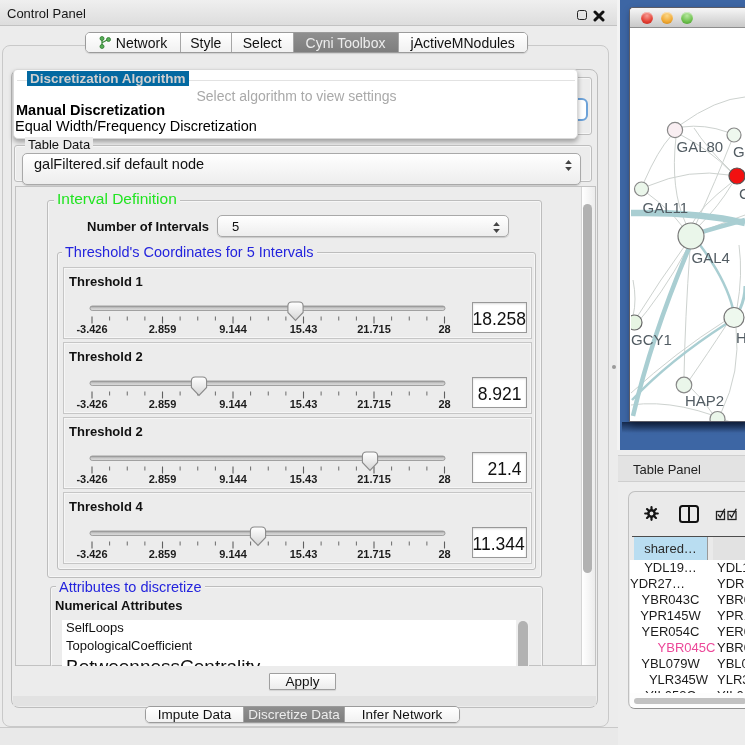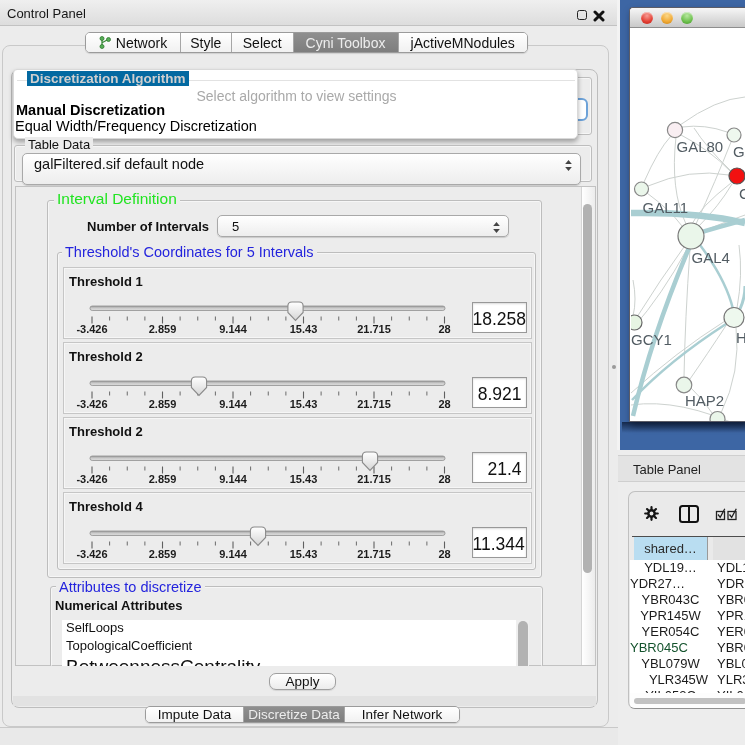--- a/index.html
+++ b/index.html
@@ -181,21 +181,21 @@
  <div class="ab" style="left:40px;top:2.5px;color:#2424dd;background:#ececec;padding:0 3px;font-size:14.5px;">Attributes to discretize</div>
  <div class="ab" style="left:39px;top:22px;font-size:13px;font-weight:bold;color:#111;">Numerical Attributes</div>
  <div class="ab" style="left:46px;top:44px;width:454px;height:60px;background:#fff;"></div>
  <div class="ab" style="left:50px;top:43.5px;font-size:13px;color:#111;">SelfLoops</div>
  <div class="ab" style="left:50px;top:62px;font-size:13px;color:#111;">TopologicalCoefficient</div>
  <div class="ab" style="left:50px;top:80px;font-size:19px;color:#111;">BetweennessCentrality</div>
  <div class="ab" style="left:500px;top:44px;width:13px;height:60px;background:#efefef;"></div>
  <div class="ab" style="left:502px;top:45px;width:10px;height:60px;background:#b2b2b2;border-radius:5px 5px 0 0;"></div>
 </div>
 
-<div class="ab" style="left:269px;top:673px;width:67px;height:17px;background:linear-gradient(#ffffff,#ececec);border:1px solid #9f9f9f;border-radius:7px;font-size:13.5px;color:#111;text-align:center;line-height:15px;box-shadow:0 1px 1px rgba(0,0,0,.1);">Apply</div>
+<div class="ab" style="left:269px;top:673px;width:67px;height:17px;background:linear-gradient(#ffffff,#ececec);border:1px solid #9f9f9f;border-radius:1px;font-size:13.5px;color:#111;text-align:center;line-height:15px;box-shadow:0 1px 1px rgba(0,0,0,.1);">Apply</div>
 <div class="ab" style="left:145px;top:706px;width:315px;height:17px;border:1px solid #9b9b9b;border-radius:5px;overflow:hidden;display:flex;box-shadow:0 1px 1px rgba(0,0,0,.12);">
     <div style="width:97px;flex:none;height:100%;background:linear-gradient(#ffffff,#f1f1f1);color:#111;font-size:13.5px;display:flex;align-items:center;justify-content:center;">Impute Data</div>
     <div style="width:101px;flex:none;height:100%;background:linear-gradient(#8f8f8f,#7e7e7e);border-left:1px solid #a6a6a6;color:#ededed;font-size:13.5px;display:flex;align-items:center;justify-content:center;">Discretize Data</div>
     <div style="width:115px;flex:none;height:100%;background:linear-gradient(#ffffff,#f1f1f1);border-left:1px solid #a6a6a6;color:#111;font-size:13.5px;display:flex;align-items:center;justify-content:center;">Infer Network</div>
   </div>
 <div class="ab" style="left:0;top:727px;width:618px;height:1px;background:#c9c9c9;"></div>
 <div class="ab" style="left:0;top:728px;width:618px;height:17px;background:#e9e9e9;"></div>
 <div class="ab" style="left:612px;top:365px;width:4px;height:4px;border-radius:2px;background:#9a9a9a;"></div>
 
 <div class="ab" style="left:617px;top:0;width:3px;height:450px;background:#f3f3f3;"></div>
@@ -294,21 +294,21 @@
 <div class="ab" style="left:0px;top:0px;width:81px;text-align:center;font-size:13px;color:#1c1c1c;">YDL19…</div>
       <div class="ab" style="left:87px;top:0px;font-size:13px;color:#1c1c1c;">YDL1</div>
       <div class="ab" style="left:0px;top:16px;width:81px;text-align:left;font-size:13px;color:#1c1c1c;">YDR27…</div>
       <div class="ab" style="left:87px;top:16px;font-size:13px;color:#1c1c1c;">YDR2</div>
       <div class="ab" style="left:0px;top:32px;width:81px;text-align:center;font-size:13px;color:#1c1c1c;">YBR043C</div>
       <div class="ab" style="left:87px;top:32px;font-size:13px;color:#1c1c1c;">YBR0</div>
       <div class="ab" style="left:0px;top:48px;width:81px;text-align:center;font-size:13px;color:#1c1c1c;">YPR145W</div>
       <div class="ab" style="left:87px;top:48px;font-size:13px;color:#1c1c1c;">YPR1</div>
       <div class="ab" style="left:0px;top:64px;width:81px;text-align:center;font-size:13px;color:#1c1c1c;">YER054C</div>
       <div class="ab" style="left:87px;top:64px;font-size:13px;color:#1c1c1c;">YER0</div>
-      <div class="ab" style="left:0px;top:80px;width:81px;font-size:13px;color:#14532d;">YBR045C</div>
+      <div class="ab" style="left:16px;top:80px;width:81px;text-align:center;font-size:13px;color:#ec4899;">YBR045C</div>
       <div class="ab" style="left:87px;top:80px;font-size:13px;color:#1c1c1c;">YBR0</div>
       <div class="ab" style="left:0px;top:96px;width:81px;text-align:center;font-size:13px;color:#1c1c1c;">YBL079W</div>
       <div class="ab" style="left:87px;top:96px;font-size:13px;color:#1c1c1c;">YBL0</div>
       <div class="ab" style="left:0px;top:112px;width:81px;text-align:center;font-size:13px;color:#1c1c1c;padding-left:16px;">YLR345W</div>
       <div class="ab" style="left:87px;top:112px;font-size:13px;color:#1c1c1c;">YLR3</div>
       <div class="ab" style="left:0px;top:128px;width:81px;text-align:center;font-size:13px;color:#1c1c1c;">YIL052C</div>
       <div class="ab" style="left:87px;top:128px;font-size:13px;color:#1c1c1c;">YIL0</div>
  </div>
  <div class="ab" style="left:1px;top:201px;width:116px;height:16px;background:#fdfdfd;"></div>
  <div class="ab" style="left:5px;top:205.5px;width:112px;height:6.5px;background:#c2c2c2;border-radius:3px;"></div>

